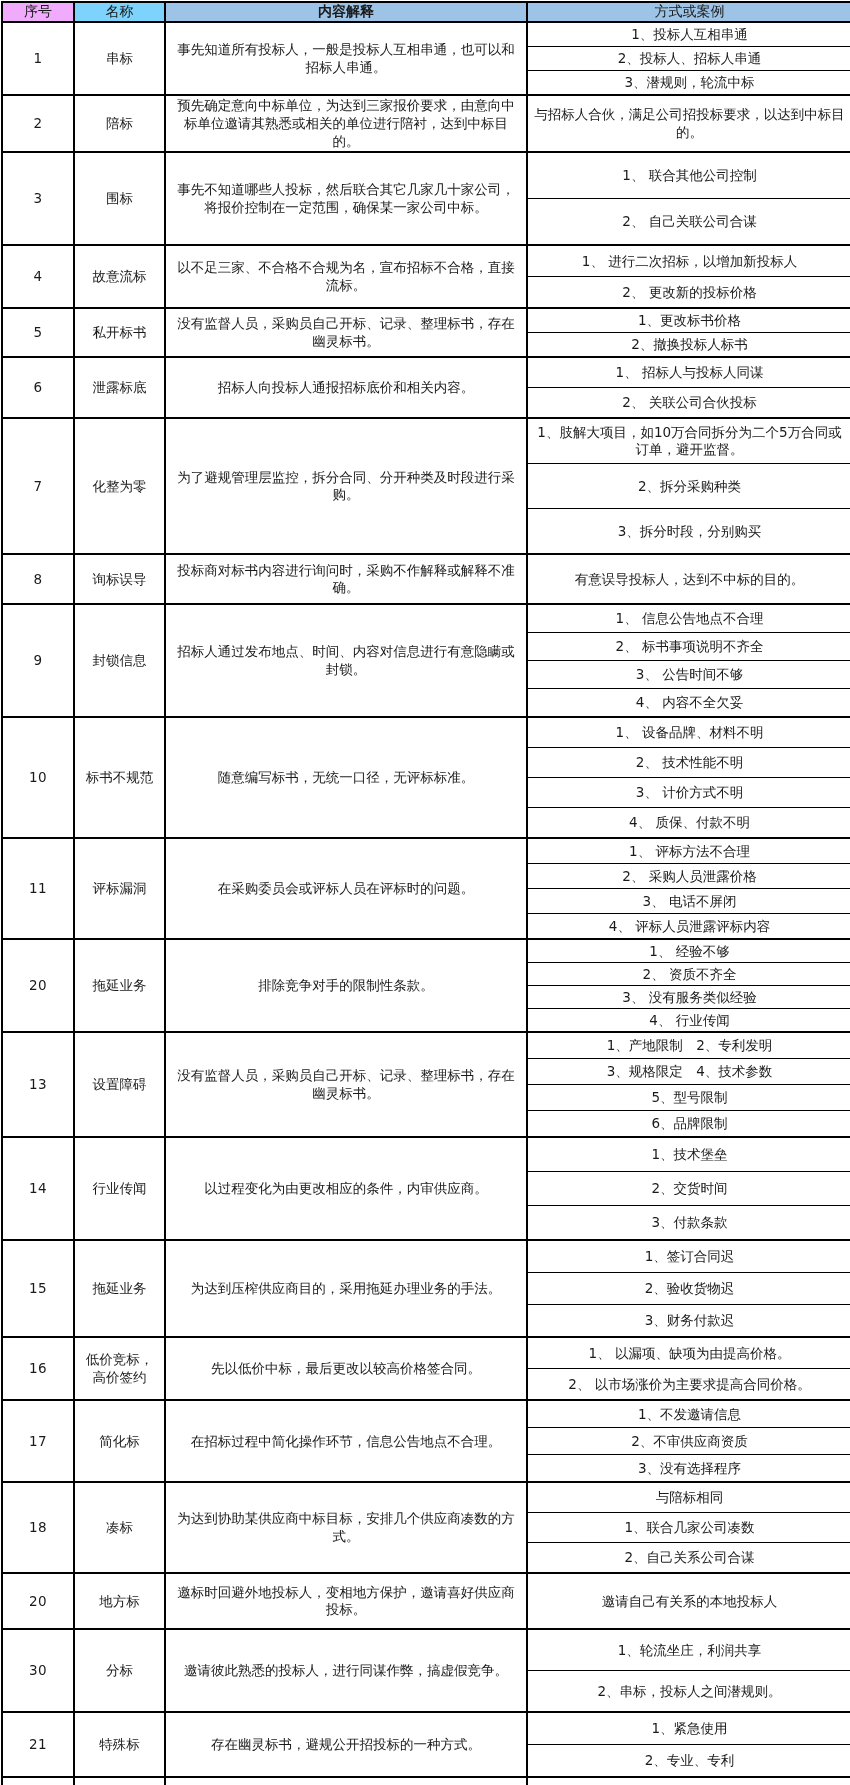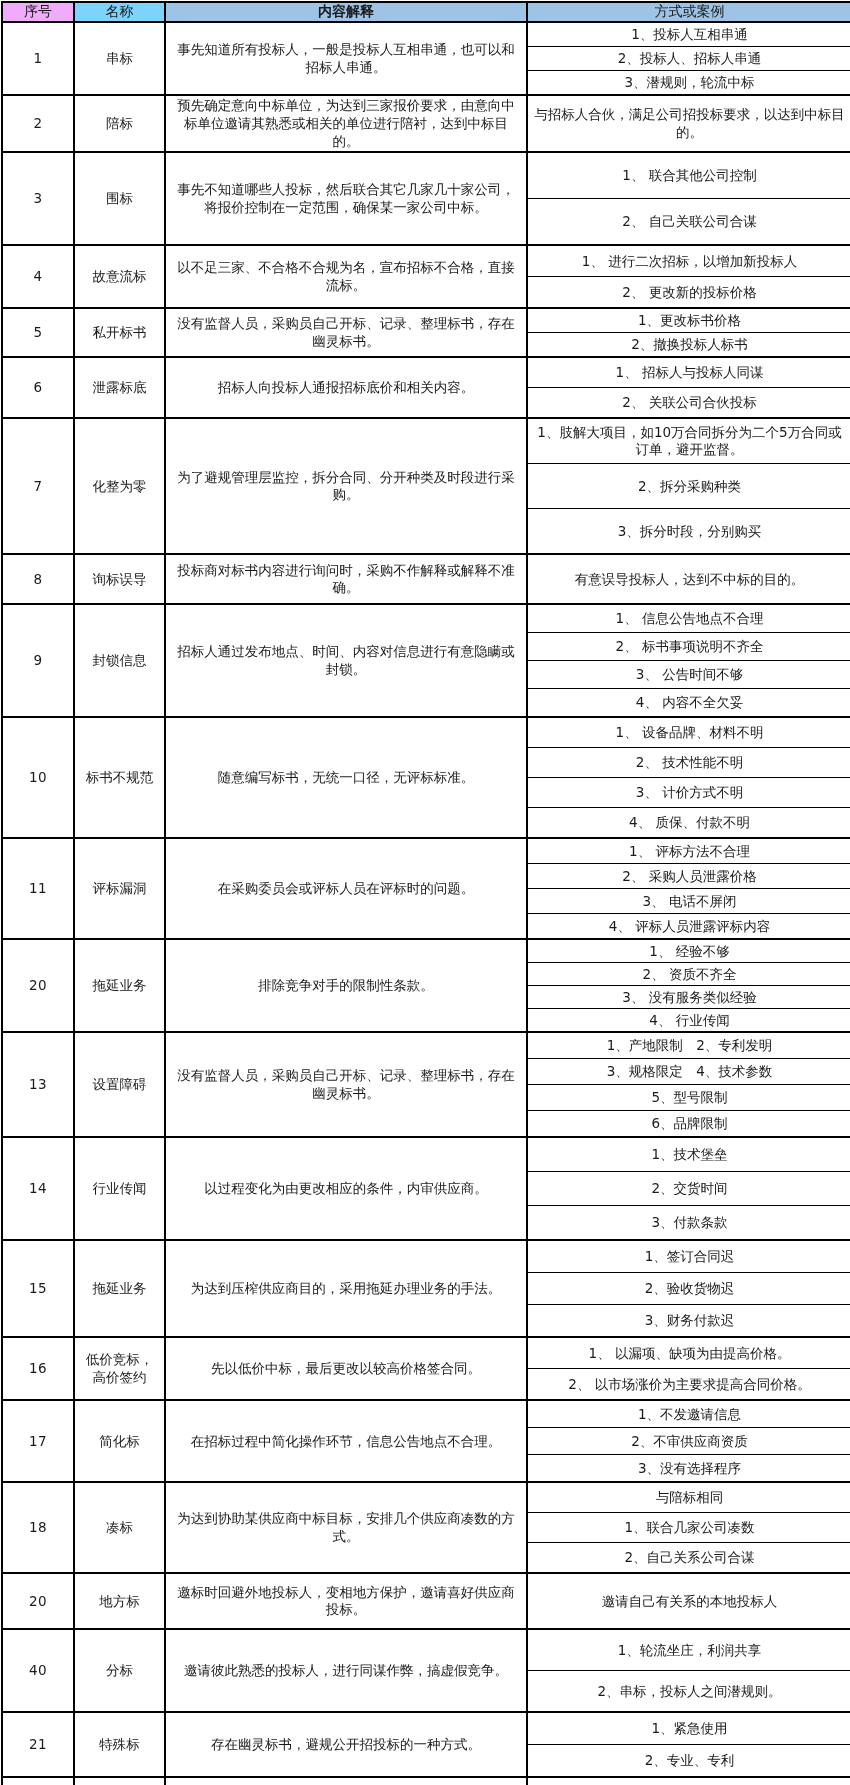--- a/index.html
+++ b/index.html
@@ -273,21 +273,21 @@
         <tr>
           <td class="case" style="height: 27px;">2、自己关系公司合谋</td>
         </tr>
         <tr class="row-start">
           <td class="no" rowspan="1">20</td>
           <td class="name" rowspan="1">地方标</td>
           <td class="desc" rowspan="1">邀标时回避外地投标人，变相地方保护，邀请喜好供应商投标。</td>
           <td class="case" style="height: 52px;">邀请自己有关系的本地投标人</td>
         </tr>
         <tr class="row-start">
-          <td class="no" rowspan="2">40</td>
+          <td class="no" rowspan="2">30</td>
           <td class="name" rowspan="2">分标</td>
           <td class="desc" rowspan="2">邀请彼此熟悉的投标人，进行同谋作弊，搞虚假竞争。</td>
           <td class="case" style="height: 38px;">1、轮流坐庄，利润共享</td>
         </tr>
         <tr>
           <td class="case" style="height: 38px;">2、串标，投标人之间潜规则。</td>
         </tr>
         <tr class="row-start">
           <td class="no" rowspan="2">21</td>
           <td class="name" rowspan="2">特殊标</td>

